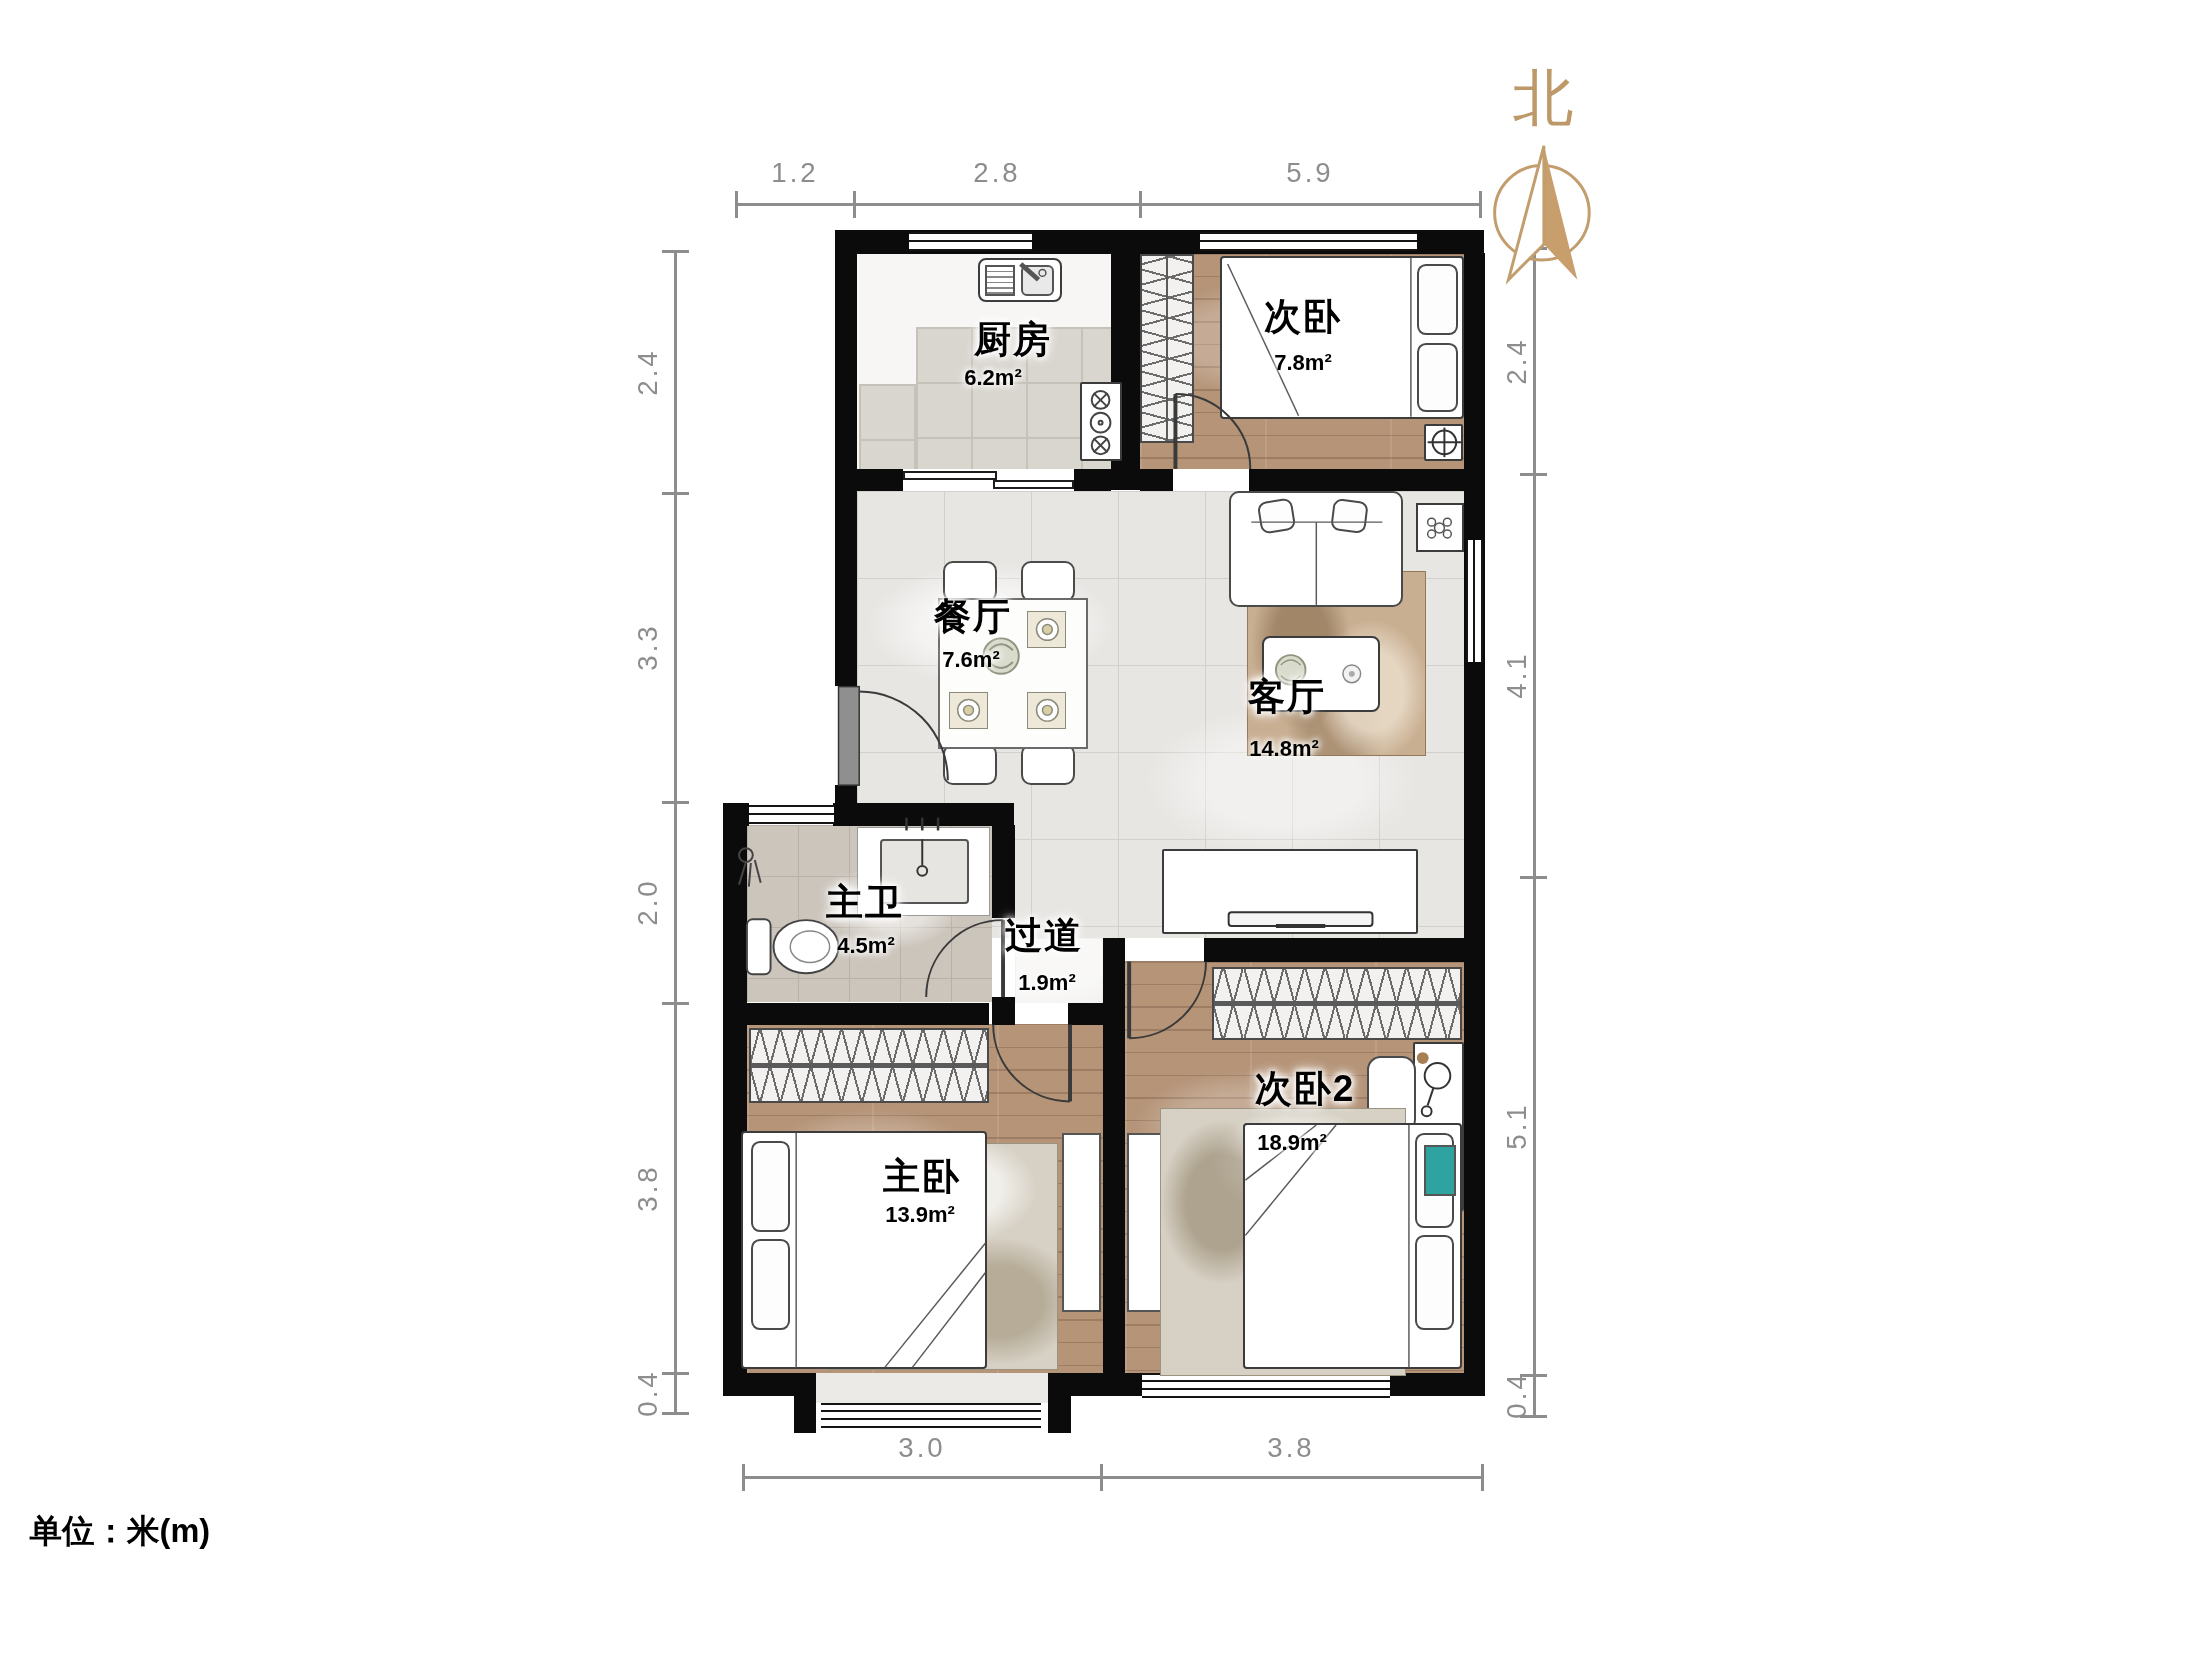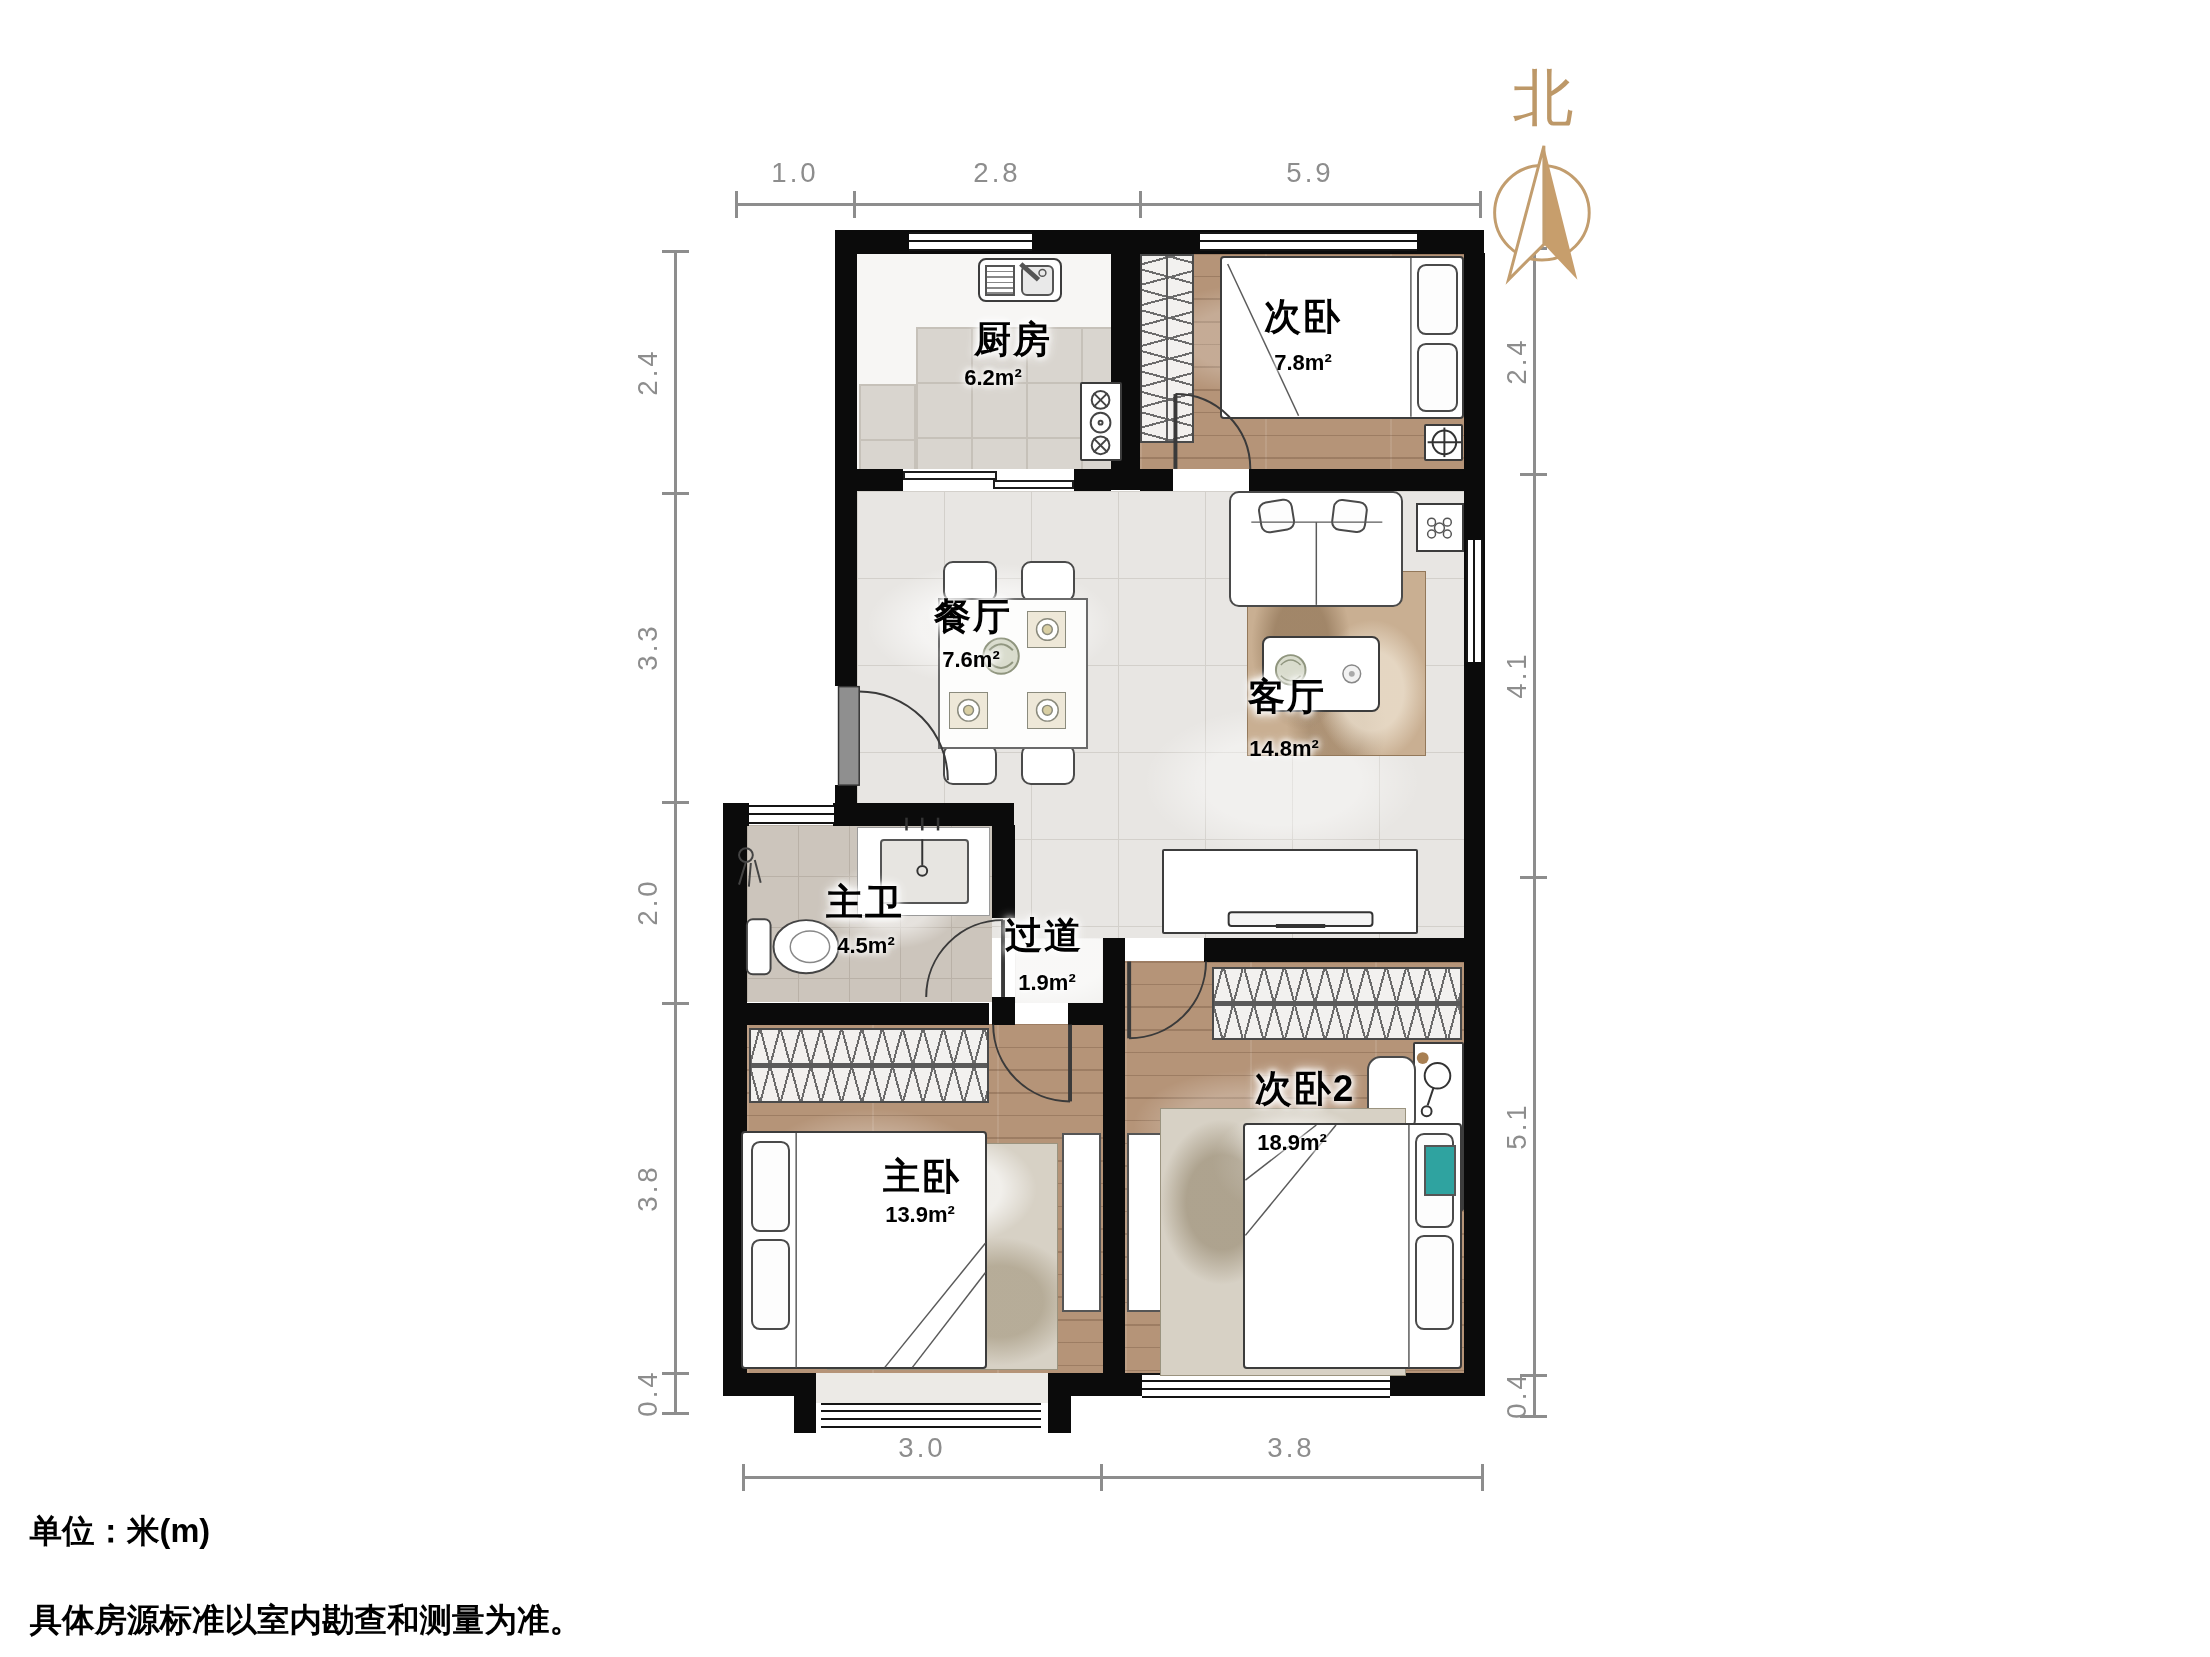--- a/index.html
+++ b/index.html
@@ -320,21 +320,21 @@
   <div class="room-name z50" style="left:1305px;top:1089px;">次卧2</div>
   <div class="room-area z50" style="left:1292px;top:1143px;">18.9m²</div>
 
   <div class="north z50" style="left:1543px;top:99px;">北</div>
 
   <div class="dline" style="left:736px;top:203px;width:745px;height:3px;"></div>
   <div class="dline" style="left:735px;top:191px;width:3px;height:26.6px;"></div>
   <div class="dline" style="left:853px;top:191px;width:3px;height:26.6px;"></div>
   <div class="dline" style="left:1139px;top:191px;width:3px;height:26.6px;"></div>
   <div class="dline" style="left:1479px;top:191px;width:3px;height:26.6px;"></div>
-  <div class="dim" style="left:795px;top:173px;">1.0</div>
+  <div class="dim" style="left:795px;top:173px;">1.2</div>
   <div class="dim" style="left:997px;top:173px;">2.8</div>
   <div class="dim" style="left:1310px;top:173px;">5.9</div>
 
   <div class="dline" style="left:743px;top:1476px;width:740px;height:3px;"></div>
   <div class="dline" style="left:742px;top:1464px;width:3px;height:26.6px;"></div>
   <div class="dline" style="left:1100px;top:1464px;width:3px;height:26.6px;"></div>
   <div class="dline" style="left:1481px;top:1464px;width:3px;height:26.6px;"></div>
   <div class="dim" style="left:922px;top:1448px;">3.0</div>
   <div class="dim" style="left:1291px;top:1448px;">3.8</div>
 
@@ -356,16 +356,15 @@
   <div class="dline" style="left:1520px;top:473px;width:26.6px;height:3px;"></div>
   <div class="dline" style="left:1520px;top:876px;width:26.6px;height:3px;"></div>
   <div class="dline" style="left:1520px;top:1374px;width:26.6px;height:3px;"></div>
   <div class="dline" style="left:1520px;top:1415px;width:26.6px;height:3px;"></div>
   <div class="dim dim-rot" style="left:1517px;top:361px;">2.4</div>
   <div class="dim dim-rot" style="left:1517px;top:675px;">4.1</div>
   <div class="dim dim-rot" style="left:1517px;top:1126px;">5.1</div>
   <div class="dim dim-rot" style="left:1517px;top:1395px;">0.4</div>
 
   <div class="foot" style="left:29.6px;top:1510px;text-align:center;">单位：米(m)</div>
-  <div class="foot" style="left:29.6px;top:1599px;">具体房源标准以室内勘查和测量为准。</div>
 
 </div>
 
 
 </body></html>

